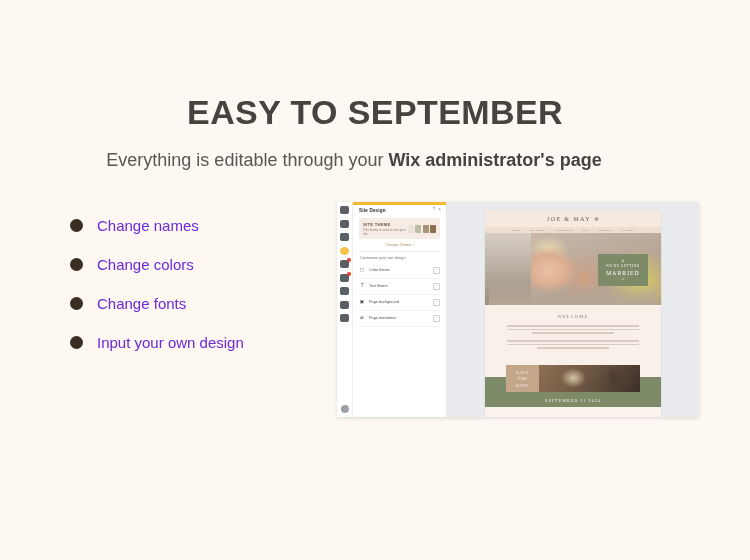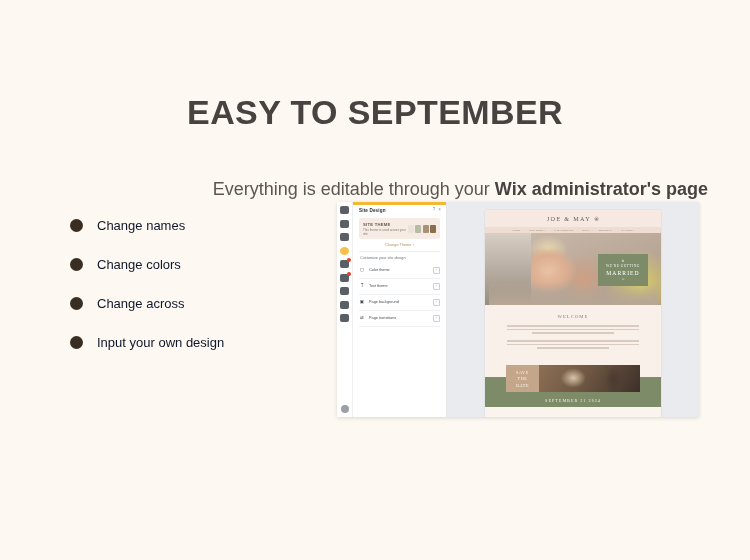--- a/index.html
+++ b/index.html
@@ -26,26 +26,25 @@
     font-weight: bold;
     letter-spacing: 0.4px;
     color: #474340;
     font-family: "Liberation Sans", sans-serif;
   }
   .subtitle {
     position: absolute;
     top: 150px;
     left: 0;
     width: 708px;
-    text-align: right;
+    text-align: center;
     font-size: 18px;
     color: #5b5650;
     font-family: "Liberation Sans", sans-serif;
     white-space: nowrap;
-    margin-top: 29px;
   }
   .subtitle .bold {
     font-weight: bold;
     color: #474340;
   }
 
   
   .bullets {
     position: absolute;
     left: 70px;
@@ -59,22 +58,22 @@
   }
   .bullet-dot {
     width: 13px;
     height: 13px;
     border-radius: 50%;
     background: #3A2E23;
     flex: 0 0 auto;
     margin-right: 14px;
   }
   .bullet-label {
-    font-size: 13px;
-    color: #0f172a;
+    font-size: 15px;
+    color: #6d28d9;
     font-family: "Liberation Sans", sans-serif;
     white-space: nowrap;
   }
 
   
   .mock {
     position: absolute;
     left: 337px;
     top: 202px;
     width: 362px;
@@ -433,21 +432,21 @@
   <div class="bullet-row">
     <span class="bullet-dot"></span>
     <span class="bullet-label">Change names</span>
   </div>
   <div class="bullet-row">
     <span class="bullet-dot"></span>
     <span class="bullet-label">Change colors</span>
   </div>
   <div class="bullet-row">
     <span class="bullet-dot"></span>
-    <span class="bullet-label">Change across</span>
+    <span class="bullet-label">Change fonts</span>
   </div>
   <div class="bullet-row">
     <span class="bullet-dot"></span>
     <span class="bullet-label">Input your own design</span>
   </div>
 </div>
 
 <div class="mock">
 
   <div class="rail">

